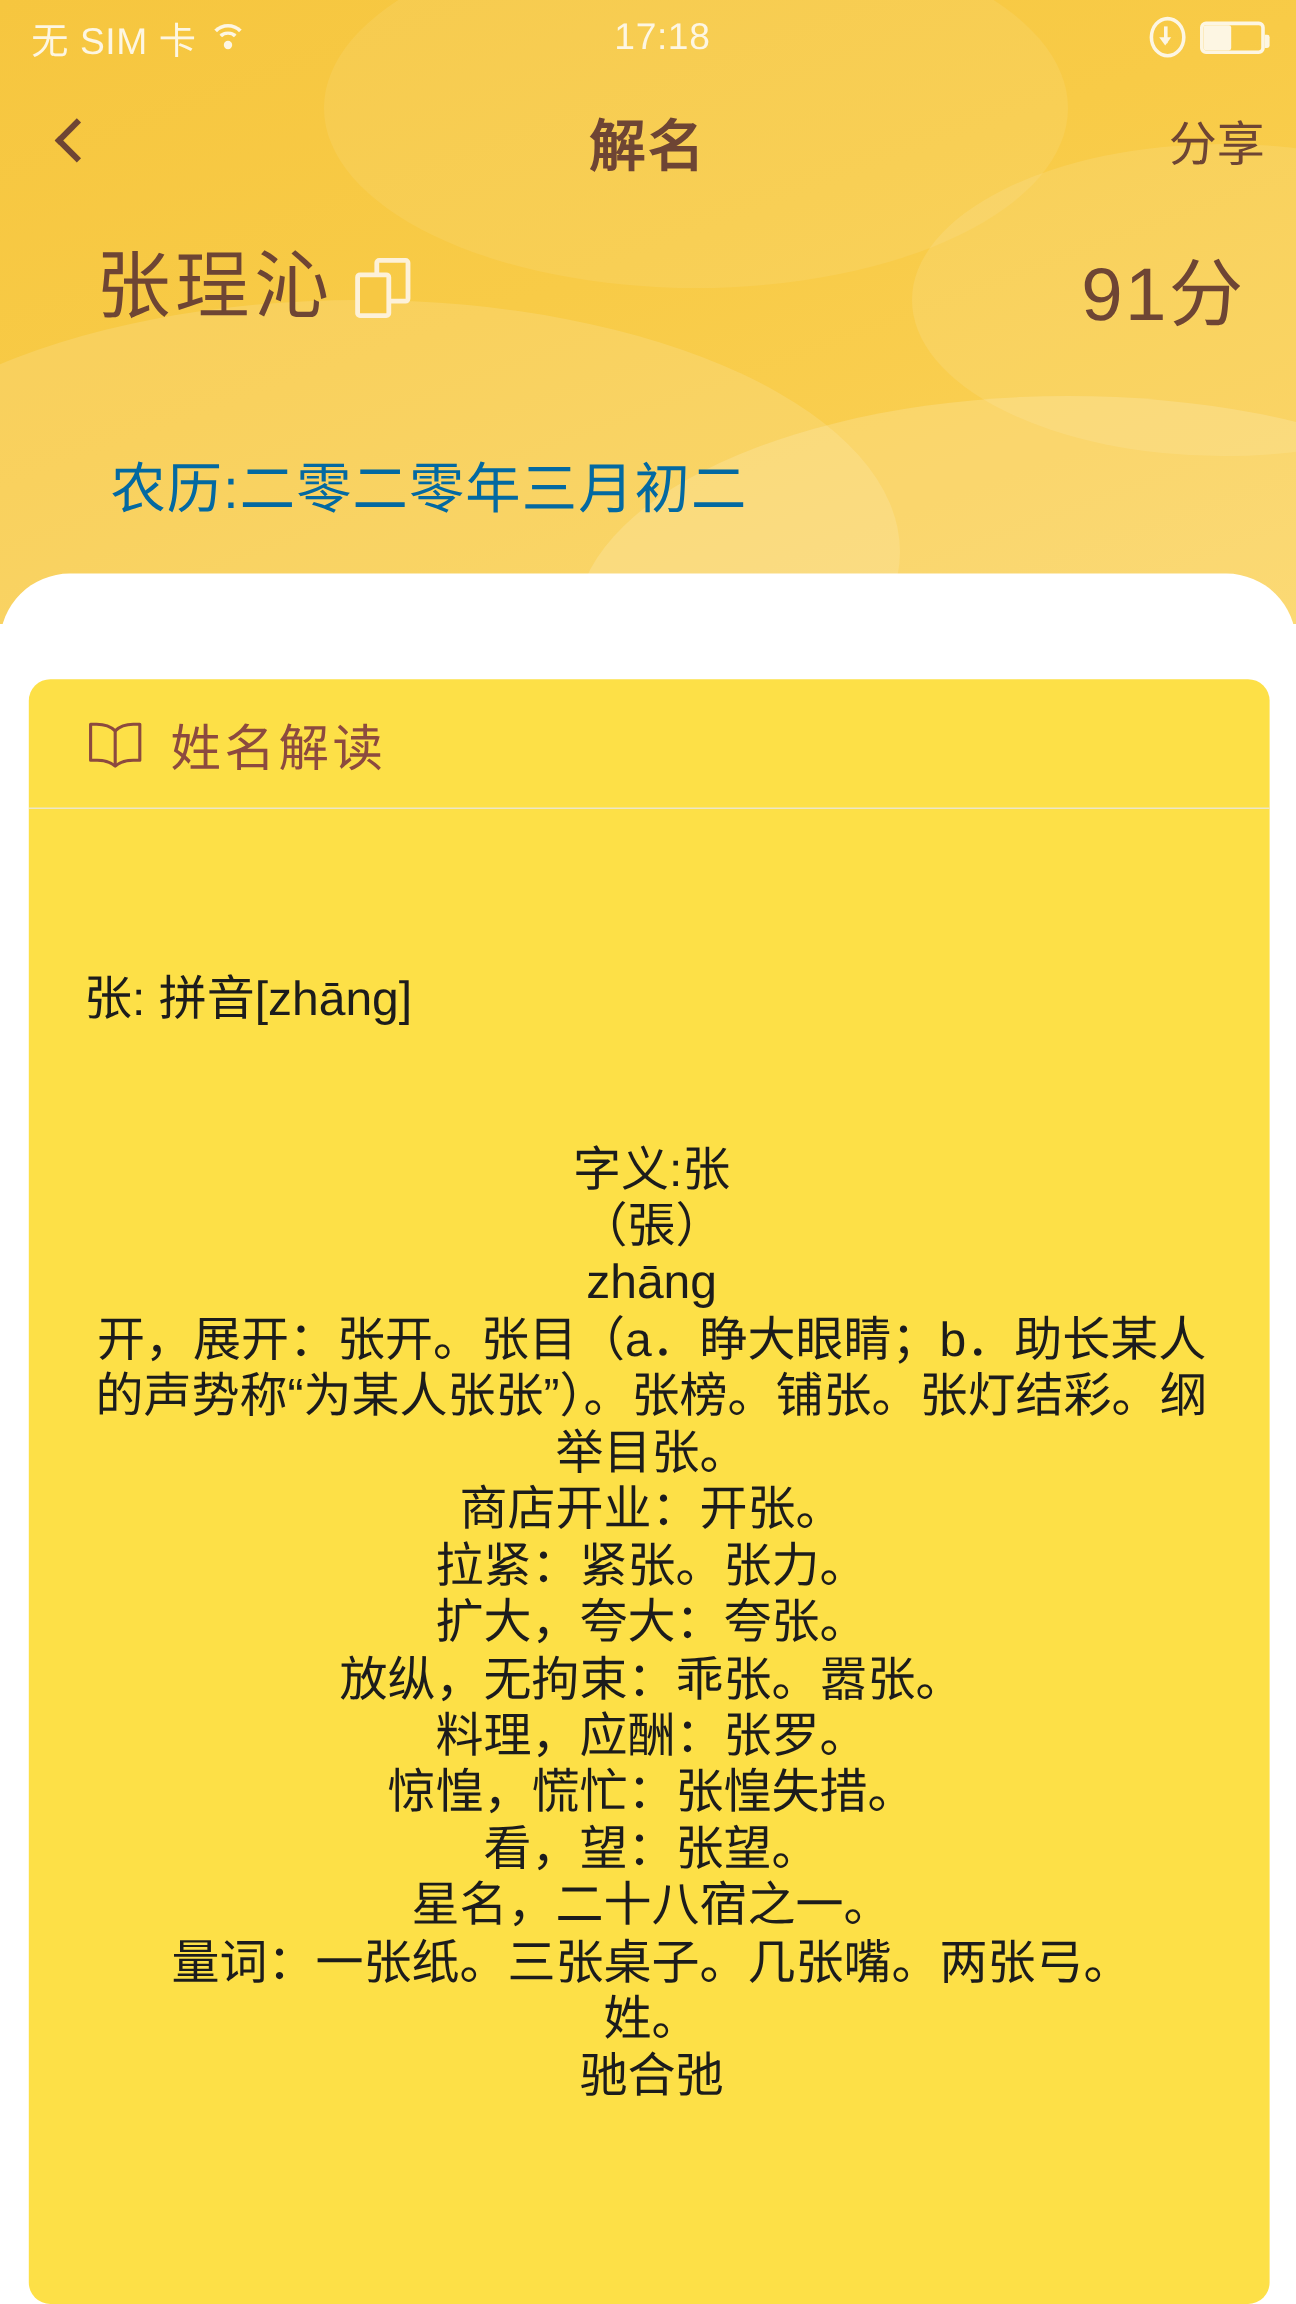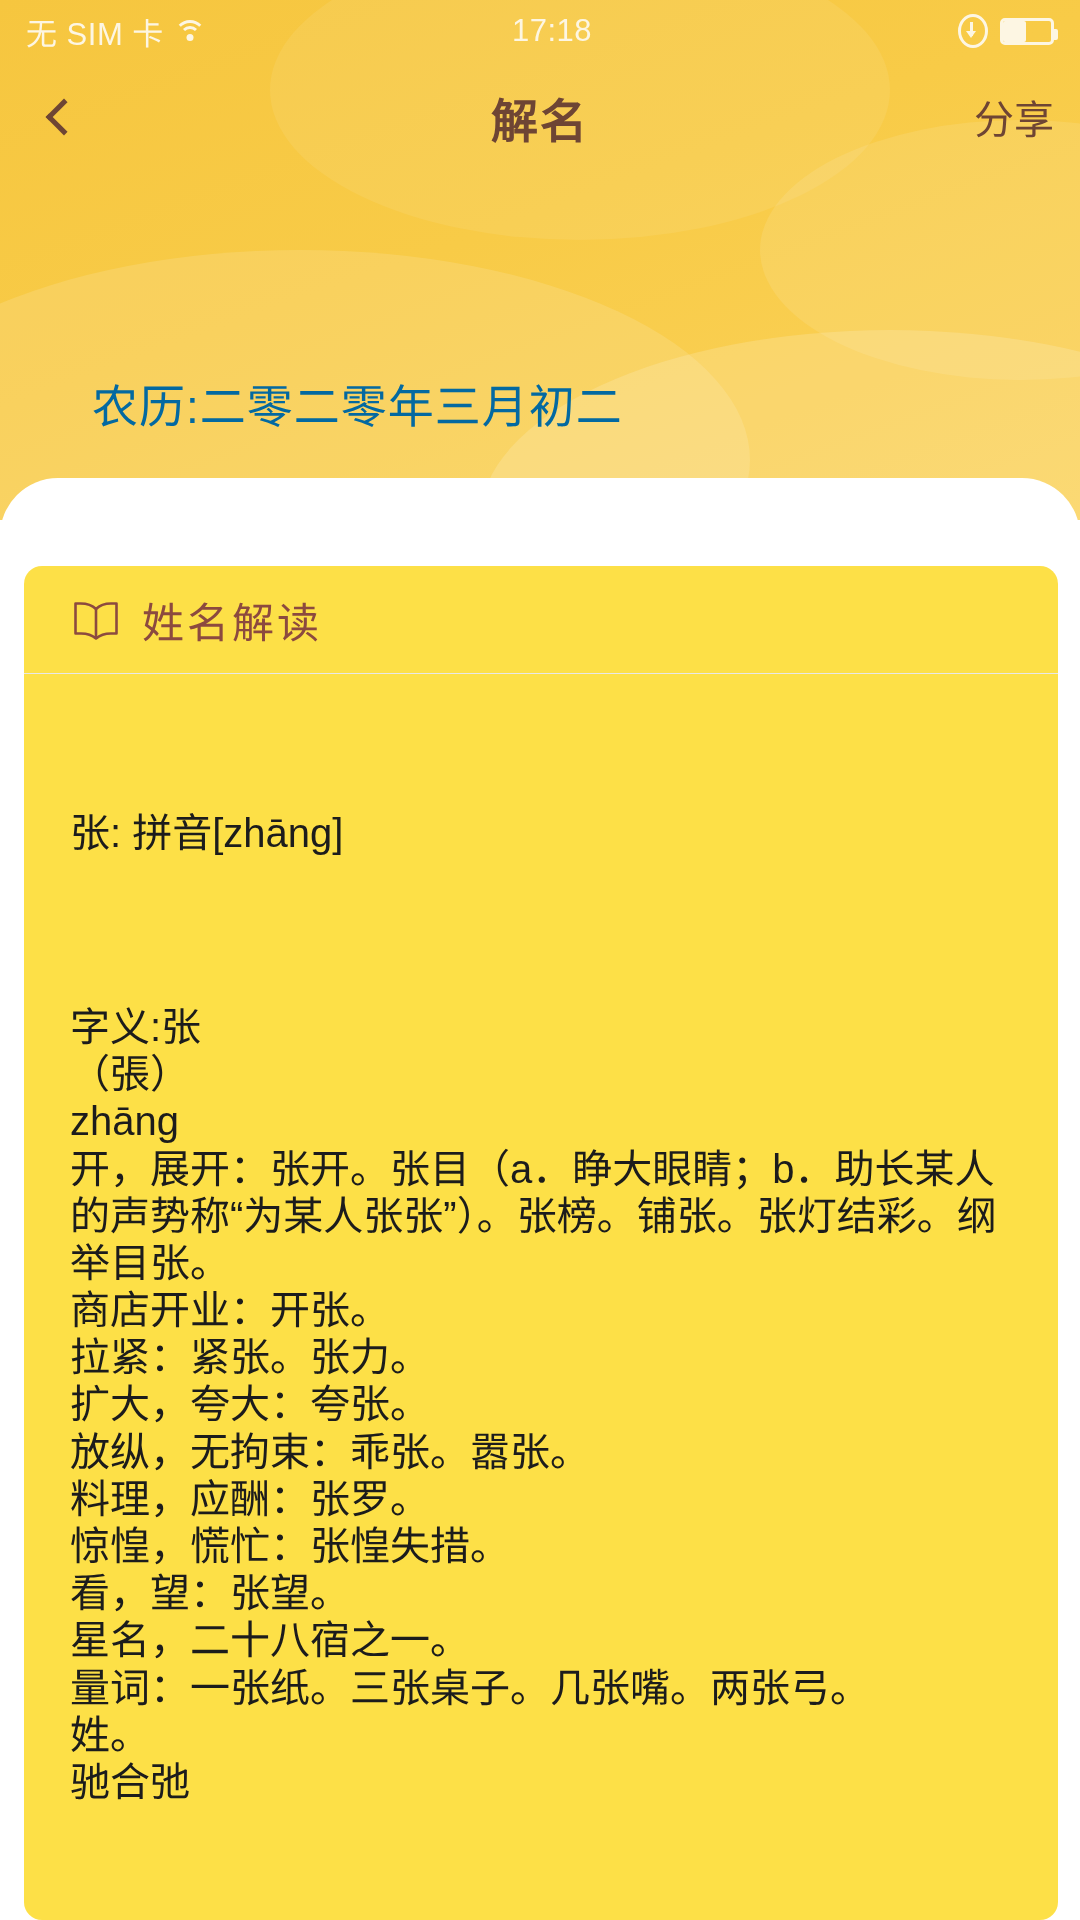--- a/index.html
+++ b/index.html
@@ -147,22 +147,22 @@
   .book-ico { width:48px; height:40px; position:relative; margin-right:22px; }
   .book-ico svg { display:block; }
   .card-title {
     font-size:42px; color:#8c4a3f; letter-spacing:3px;
   }
   .card-body {
     padding:42px 42px 0 46px;
     font-size:40px; line-height:1.18; color:#1c1c1c;
     letter-spacing:0px; white-space:pre-wrap; word-break:break-all;
   }
-  .para { margin-bottom:16px; }
-  .pinyin-line { margin-bottom:52px; }
+  .para { margin-bottom:16px;text-align:center; }
+  .pinyin-line { }
 </style>
 </head>
 <body>
 
 <div id="app">
 
   <div class="hero">
     <div class="hero-wave wave-c"></div>
     <div class="hero-wave wave-d"></div>
     <div class="hero-wave wave-a"></div>
@@ -191,20 +191,28 @@
   </div>
 
   <div class="navbar">
     <div class="nav-back">
       <span class="chev"></span>
     </div>
     <div class="nav-title">解名</div>
     <div class="nav-share">分享</div>
   </div>
 
+  <div class="name-row">
+    <span class="name-text">张珵沁</span>
+    <span class="copy-ico">
+      <span class="back"></span>
+        <span class="front"></span>
+    </span>
+    <span class="score">91分</span>
+  </div>
   <div class="lunar">农历:二零二零年三月初二</div>
 
   <div class="sheet"></div>
 
   <div class="card">
     <div class="card-head">
       <span class="book-ico">
         <svg width="48" height="40" viewBox="0 0 48 40" fill="none">
           <path d="M24 9c-4-4-10-5.5-15.5-5.5H3.5v30H9c5.5 0 11 1.5 15 5 4-3.5 9.5-5 15-5h5.5v-30H39C33.5 3.5 28 5 24 9z" stroke="#8c4a3f" stroke-width="2.6" stroke-linejoin="round"></path>
           <path d="M24 9v29.5" stroke="#8c4a3f" stroke-width="2.6"></path>

